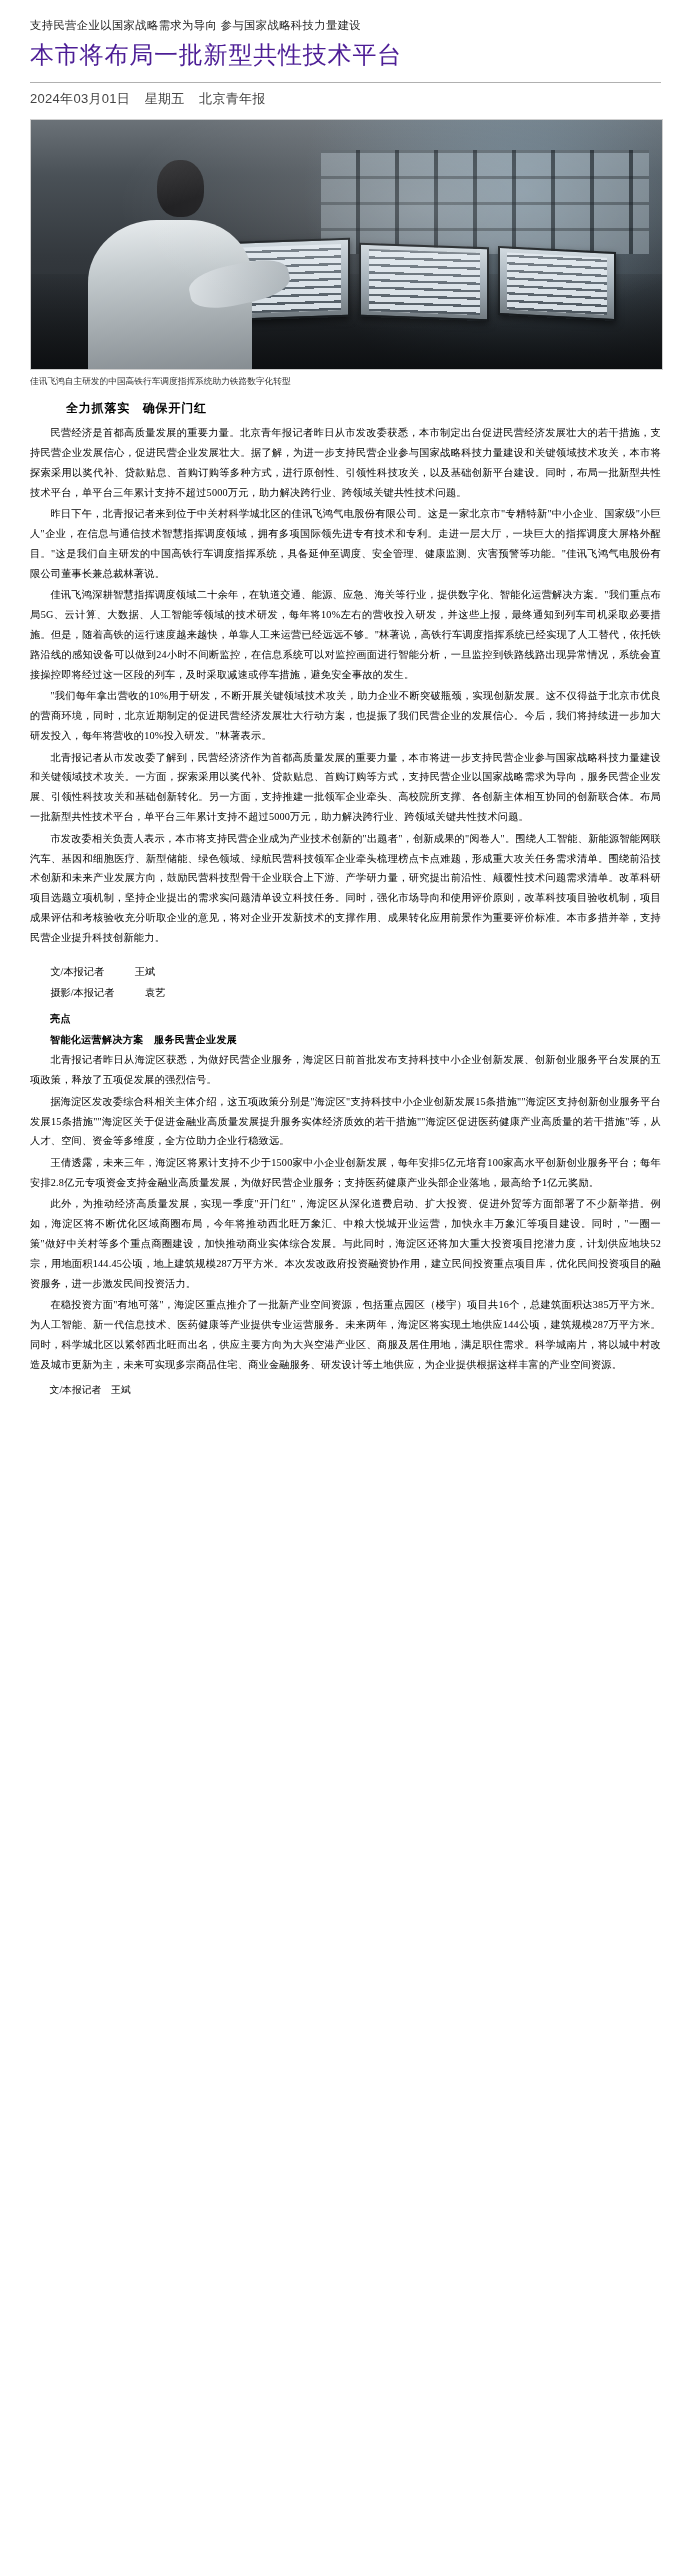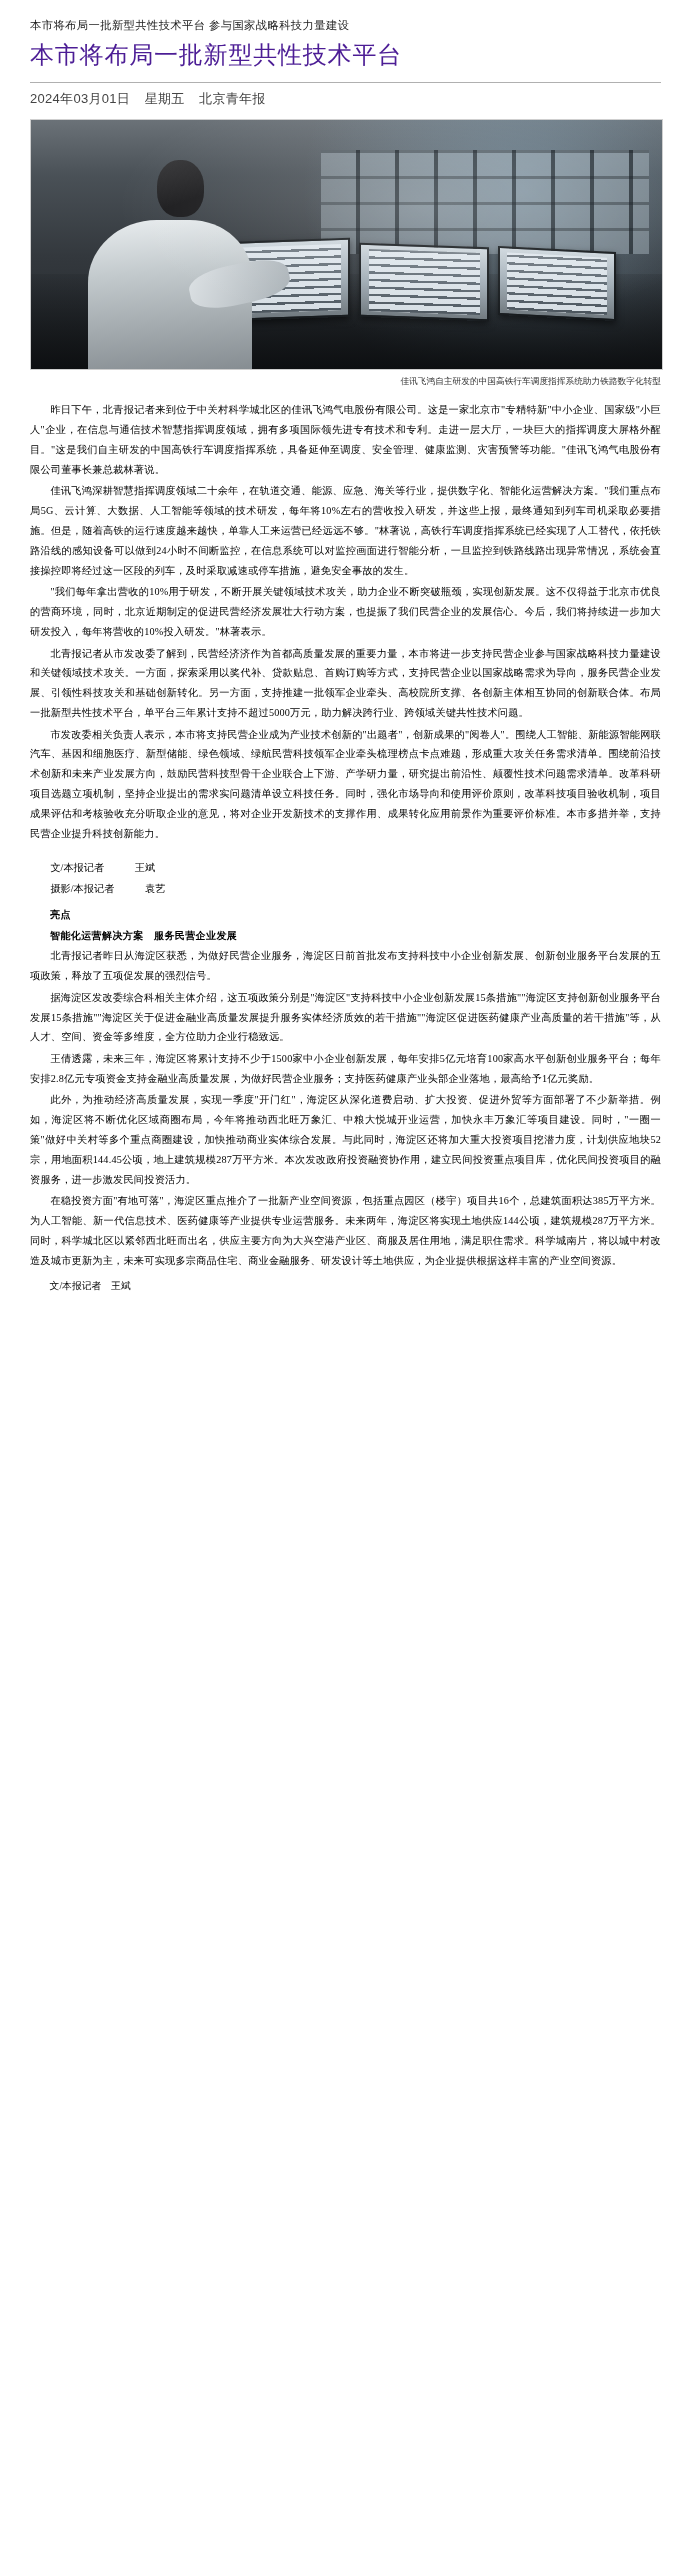--- a/index.html
+++ b/index.html
@@ -48,21 +48,20 @@
     color: #444;
     letter-spacing: 0.3px;
     font-family: "Liberation Sans", "DejaVu Sans", sans-serif;
     margin-bottom: 10.6px;
   }
   .byline-meta span { margin-right: 10.6px; }
 
   .photo-wrap {
     margin: 6px 0 3px 0;
     width: 100%;
-    text-align: right;
   }
   .photo {
     width: 100%;
     height: 249px;
     position: relative;
     overflow: hidden;
     background: #2a2f33;
     border: 0.8px solid #cfcfcf;
   }
   
@@ -176,21 +175,21 @@
     font-size: 9.8px;
     text-indent: 2em;
     margin-top: 9px;
   }
 </style>
 </head>
 <body>
 
 <div class="page">
 
-  <div class="kicker">本市将布局一批新型共性技术平台 参与国家战略科技力量建设</div>
+  <div class="kicker">支持民营企业以国家战略需求为导向 参与国家战略科技力量建设</div>
 
   <h1 class="headline">本市将布局一批新型共性技术平台</h1>
 
   <hr class="rule">
 
   <div class="byline-meta">
     <span>2024年03月01日</span>
     <span>星期五</span>
     <span>北京青年报</span>
   </div>
@@ -210,21 +209,23 @@
           <div class="m-lines"></div>
         </div>
       <div class="person-body"></div>
       <div class="person-head"></div>
       <div class="person-arm"></div>
       <div class="glow"></div>
     </div>
     <div class="photo-caption">佳讯飞鸿自主研发的中国高铁行车调度指挥系统助力铁路数字化转型</div>
   </div>
 
-
+  <div class="subhead left">全力抓落实　确保开门红</div>
+
+  <p class="body">民营经济是首都高质量发展的重要力量。北京青年报记者昨日从市发改委获悉，本市制定出台促进民营经济发展壮大的若干措施，支持民营企业发展信心，促进民营企业发展壮大。据了解，为进一步支持民营企业参与国家战略科技力量建设和关键领域技术攻关，本市将探索采用以奖代补、贷款贴息、首购订购等多种方式，进行原创性、引领性科技攻关，以及基础创新平台建设。同时，布局一批新型共性技术平台，单平台三年累计支持不超过5000万元，助力解决跨行业、跨领域关键共性技术问题。</p>
   <p class="body">昨日下午，北青报记者来到位于中关村科学城北区的佳讯飞鸿气电股份有限公司。这是一家北京市"专精特新"中小企业、国家级"小巨人"企业，在信息与通信技术智慧指挥调度领域，拥有多项国际领先进专有技术和专利。走进一层大厅，一块巨大的指挥调度大屏格外醒目。"这是我们自主研发的中国高铁行车调度指挥系统，具备延伸至调度、安全管理、健康监测、灾害预警等功能。"佳讯飞鸿气电股份有限公司董事长兼总裁林著说。</p>
   <p class="body">佳讯飞鸿深耕智慧指挥调度领域二十余年，在轨道交通、能源、应急、海关等行业，提供数字化、智能化运营解决方案。"我们重点布局5G、云计算、大数据、人工智能等领域的技术研发，每年将10%左右的营收投入研发，并这些上报，最终通知到列车司机采取必要措施。但是，随着高铁的运行速度越来越快，单靠人工来运营已经远远不够。"林著说，高铁行车调度指挥系统已经实现了人工替代，依托铁路沿线的感知设备可以做到24小时不间断监控，在信息系统可以对监控画面进行智能分析，一旦监控到铁路线路出现异常情况，系统会直接操控即将经过这一区段的列车，及时采取减速或停车措施，避免安全事故的发生。</p>
   <p class="body">"我们每年拿出营收的10%用于研发，不断开展关键领域技术攻关，助力企业不断突破瓶颈，实现创新发展。这不仅得益于北京市优良的营商环境，同时，北京近期制定的促进民营经济发展壮大行动方案，也提振了我们民营企业的发展信心。今后，我们将持续进一步加大研发投入，每年将营收的10%投入研发。"林著表示。</p>
   <p class="body">北青报记者从市发改委了解到，民营经济济作为首都高质量发展的重要力量，本市将进一步支持民营企业参与国家战略科技力量建设和关键领域技术攻关。一方面，探索采用以奖代补、贷款贴息、首购订购等方式，支持民营企业以国家战略需求为导向，服务民营企业发展、引领性科技攻关和基础创新转化。另一方面，支持推建一批领军企业牵头、高校院所支撑、各创新主体相互协同的创新联合体。布局一批新型共性技术平台，单平台三年累计支持不超过5000万元，助力解决跨行业、跨领域关键共性技术问题。</p>
   <p class="body">市发改委相关负责人表示，本市将支持民营企业成为产业技术创新的"出题者"，创新成果的"阅卷人"。围绕人工智能、新能源智能网联汽车、基因和细胞医疗、新型储能、绿色领域、绿航民营科技领军企业牵头梳理榜点卡点难题，形成重大攻关任务需求清单。围绕前沿技术创新和未来产业发展方向，鼓励民营科技型骨干企业联合上下游、产学研力量，研究提出前沿性、颠覆性技术问题需求清单。改革科研项目选题立项机制，坚持企业提出的需求实问题清单设立科技任务。同时，强化市场导向和使用评价原则，改革科技项目验收机制，项目成果评估和考核验收充分听取企业的意见，将对企业开发新技术的支撑作用、成果转化应用前景作为重要评价标准。本市多措并举，支持民营企业提升科技创新能力。</p>
 
   <div class="credits">
     <div class="row"><span>文/本报记者</span><span class="name">王斌</span></div>
     <div class="row"><span>摄影/本报记者</span><span class="name">袁艺</span></div>
   </div>

